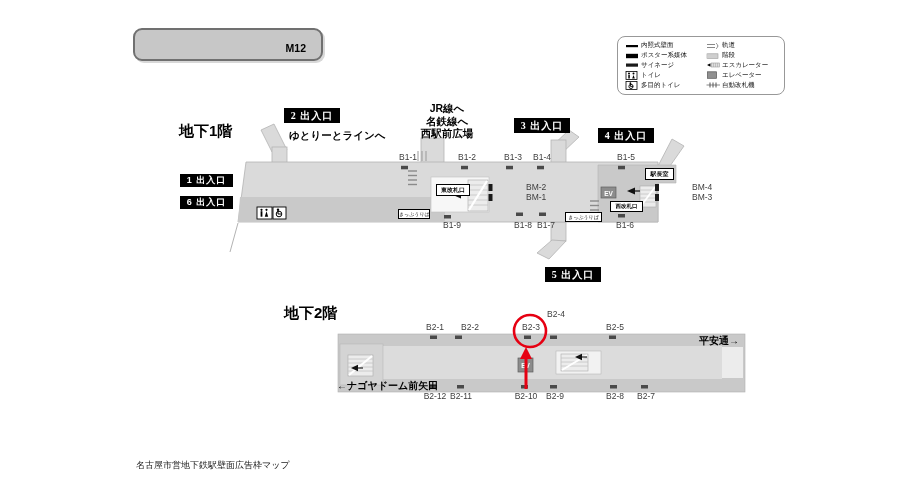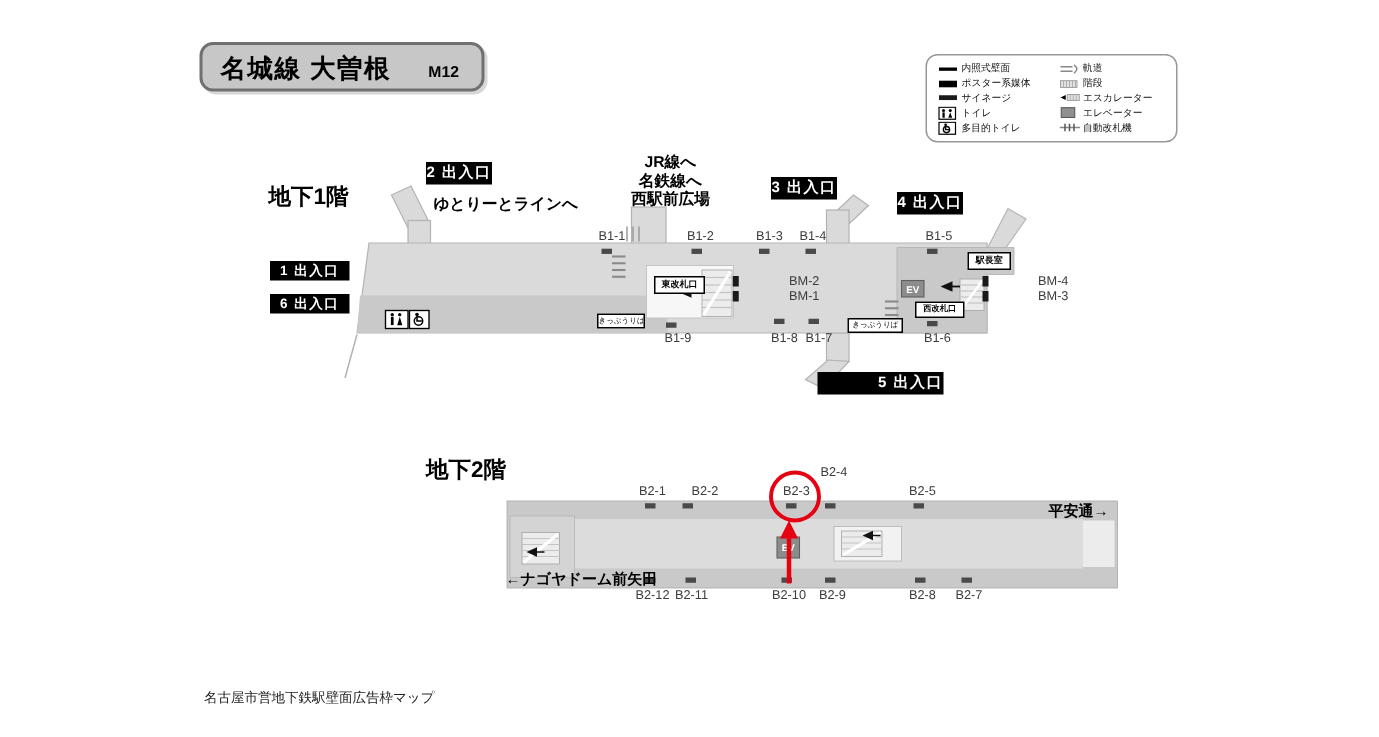--- a/index.html
+++ b/index.html
@@ -17,21 +17,21 @@
   .legend-col.c1{left:7px;width:78px;}
   .legend-col.c2{left:88px;width:76px;}
   .legend-row{display:flex;align-items:center;height:9.8px;}
   .legend-ic{width:16px;flex:0 0 16px;display:flex;align-items:center;}
   .legend-lb{font-size:6.5px;color:#111;white-space:nowrap;}
   
   .floor-label{font-size:15px;font-weight:bold;color:#000;white-space:nowrap;}
   .dir{font-weight:bold;color:#000;white-space:nowrap;}
   
   .badge{background:#000;color:#fff;font-weight:bold;text-align:center;white-space:nowrap;}
-  .badge.big{width:44px;height:15px;line-height:15px;font-size:10px;letter-spacing:1px;}
+  .badge.big{width:56px;height:15px;line-height:15px;font-size:10px;letter-spacing:1px;font-family:Liberation Serif, serif;}
   .badge.small{width:53px;height:13px;line-height:13px;font-size:9px;letter-spacing:1px;}
   
   .pos-label{font-size:8.5px;color:#3d3d3d;transform:translateX(-50%);white-space:nowrap;}
   .bm-label{font-size:8.5px;color:#3d3d3d;white-space:nowrap;padding-left:31px;}
   
   .wbox{background:#fff;border:1px solid #000;text-align:center;color:#000;white-space:nowrap;overflow:hidden;}
   .footer-caption{font-size:9px;color:#222;white-space:nowrap;}
   svg{display:block;}
 </style>
 </head>
@@ -176,21 +176,20 @@
           <rect x="457" y="385" width="7" height="3.5"></rect>
         <rect x="521" y="385" width="7" height="3.5"></rect>
           <rect x="550" y="385" width="7" height="3.5"></rect>
         <rect x="610" y="385" width="7" height="3.5"></rect>
           <rect x="641" y="385" width="7" height="3.5"></rect>
       </g>
     </g>
   </svg>
 
   <div class="abs title-badge">
-    <span class="title-text">名城線 大曽根</span>
     <span class="title-code">M12</span>
   </div>
 
   <div class="abs legend" style="z-index:2;">
     <div class="legend-col c1">
       <div class="legend-row">
         <span class="legend-ic">
             <svg width="15" height="8">
               <rect x="1" y="3" width="12" height="2.2" fill="#000"></rect>
             </svg>
@@ -296,21 +295,21 @@
   </div>
 
   <div class="abs floor-label" style="left:179px;top:122px;z-index:2;">地下1階</div>
   <div class="abs floor-label" style="left:284px;top:304px;z-index:2;">地下2階</div>
 
   <div class="abs badge small" style="left:180px;top:174px;z-index:2;">1 出入口</div>
   <div class="abs badge small" style="left:180px;top:196px;z-index:2;">6 出入口</div>
   <div class="abs badge big" style="left:284px;top:108px;z-index:2;">2 出入口</div>
   <div class="abs badge big" style="left:514px;top:118px;z-index:2;">3 出入口</div>
   <div class="abs badge big" style="left:598px;top:128px;z-index:2;">4 出入口</div>
-  <div class="abs badge big" style="left:545px;top:248px;z-index:2;padding-left:40px;">5 出入口</div>
+  <div class="abs badge big" style="left:545px;top:267px;z-index:2;">5 出入口</div>
 
   <div class="abs dir" style="left:289px;top:129px;font-size:10.5px;z-index:2;">ゆとりーとラインへ</div>
   <div class="abs" style="left:447px;top:102px;transform:translateX(-50%);text-align:center;font-weight:bold;font-size:10.5px;line-height:12.5px;z-index:2;white-space:nowrap;">
     <span style="display:block;">JR線へ</span>
     <span style="display:block;">名鉄線へ</span>
     <span style="display:block;">西駅前広場</span>
   </div>
   <div class="abs dir" style="left:337px;top:379px;font-size:10px;z-index:2;">←ナゴヤドーム前矢田</div>
   <div class="abs dir" style="left:699px;top:334px;font-size:10px;z-index:2;">平安通→</div>
 

